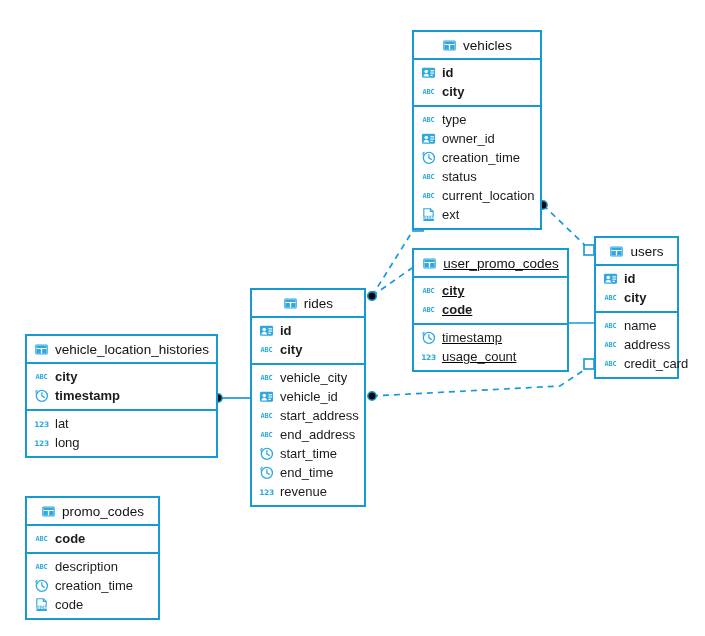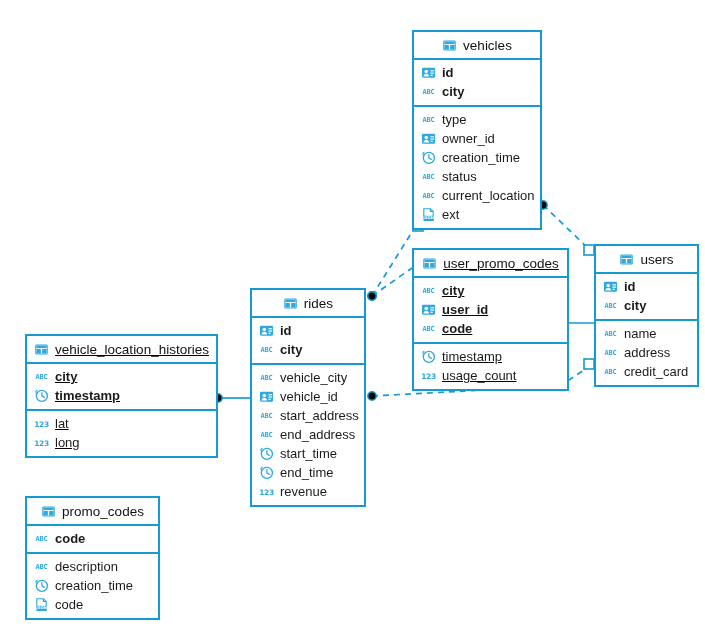--- a/index.html
+++ b/index.html
@@ -169,62 +169,101 @@
         </div>
         <div class="section">
           <div class="field key">
             <svg viewBox="0 0 16 16" class="ficon">
               <text x="8" y="11" font-family="DejaVu Sans Mono, monospace" font-size="7.4" font-weight="bold" text-anchor="middle" fill="#2fa8e0" letter-spacing="-0.2">ABC</text>
             </svg>
             <span>city</span>
           </div>
           <div class="field key">
             <svg viewBox="0 0 16 16" class="ficon">
+              <text x="8" y="11" font-family="DejaVu Sans Mono, monospace" font-size="7.4" font-weight="bold" text-anchor="middle" fill="#2fa8e0" letter-spacing="-0.2">ABC</text>
+            </svg>
+            <span>code</span>
+          </div>
+        </div>
+        <div class="section">
+          <div class="field">
+            <svg viewBox="0 0 16 16" class="ficon">
+              <circle cx="8.4" cy="8.4" r="5.9" fill="#ffffff" stroke="#2fa8e0" stroke-width="1.4"></circle>
+              <path d="M8.4 4.8 V8.4 L11 10" stroke="#2fa8e0" stroke-width="1.3" fill="none" stroke-linecap="round"></path>
+              <path d="M2.6 5.6 Q1.2 3.4 3.3 2.4" stroke="#2fa8e0" stroke-width="1.2" fill="none" stroke-linecap="round"></path>
+            </svg>
+            <span>timestamp</span>
+          </div>
+          <div class="field">
+            <svg viewBox="0 0 16 16" class="ficon">
+              <text x="8" y="11.4" font-family="DejaVu Sans, sans-serif" font-size="8" font-weight="bold" text-anchor="middle" fill="#2fa8e0" letter-spacing="-0.4">123</text>
+            </svg>
+            <span>usage_count</span>
+          </div>
+        </div>
+      </div>
+      <div class="table-card" style="left: 594px; top: 236px; width: 85px;">
+        <div class="tbl-header">
+          <svg viewBox="0 0 16 16" class="hicon">
+            <rect x="1" y="2.5" width="14" height="11" rx="1" fill="#ffffff" stroke="#2fa8e0" stroke-width="1.4"></rect>
+            <rect x="1.8" y="3.2" width="12.4" height="3" fill="#2fa8e0"></rect>
+            <rect x="1.8" y="7.4" width="5.4" height="5.4" fill="#2fa8e0"></rect>
+            <rect x="8.8" y="7.4" width="5.4" height="5.4" fill="#2fa8e0"></rect>
+          </svg>
+          <span class="tbl-title">users</span>
+        </div>
+        <div class="section">
+          <div class="field key">
+            <svg viewBox="0 0 16 16" class="ficon">
               <rect x="1" y="3" width="14" height="10.5" rx="1.4" fill="#2fa8e0"></rect>
               <circle cx="5.6" cy="7" r="1.9" fill="#ffffff"></circle>
               <path d="M2.5 12.2c0.5-2 1.8-2.8 3.1-2.8s2.6 0.8 3.1 2.8z" fill="#ffffff"></path>
               <rect x="10" y="5.6" width="4" height="1.2" fill="#ffffff"></rect>
               <rect x="10" y="8" width="4" height="1.2" fill="#ffffff"></rect>
               <rect x="10" y="10.4" width="2.6" height="1.2" fill="#ffffff"></rect>
             </svg>
-            <span>user_id</span>
-          </div>
-          <div class="field key">
-            <svg viewBox="0 0 16 16" class="ficon">
-              <text x="8" y="11" font-family="DejaVu Sans Mono, monospace" font-size="7.4" font-weight="bold" text-anchor="middle" fill="#2fa8e0" letter-spacing="-0.2">ABC</text>
-            </svg>
-            <span>code</span>
-          </div>
-        </div>
-        <div class="section">
-          <div class="field">
-            <svg viewBox="0 0 16 16" class="ficon">
-              <circle cx="8.4" cy="8.4" r="5.9" fill="#ffffff" stroke="#2fa8e0" stroke-width="1.4"></circle>
-              <path d="M8.4 4.8 V8.4 L11 10" stroke="#2fa8e0" stroke-width="1.3" fill="none" stroke-linecap="round"></path>
-              <path d="M2.6 5.6 Q1.2 3.4 3.3 2.4" stroke="#2fa8e0" stroke-width="1.2" fill="none" stroke-linecap="round"></path>
-            </svg>
-            <span>timestamp</span>
-          </div>
-          <div class="field">
-            <svg viewBox="0 0 16 16" class="ficon">
-              <text x="8" y="11.4" font-family="DejaVu Sans, sans-serif" font-size="8" font-weight="bold" text-anchor="middle" fill="#2fa8e0" letter-spacing="-0.4">123</text>
-            </svg>
-            <span>usage_count</span>
-          </div>
-        </div>
-      </div>
-      <div class="table-card" style="left: 594px; top: 244px; width: 105px;">
-        <div class="tbl-header">
-          <svg viewBox="0 0 16 16" class="hicon">
-            <rect x="1" y="2.5" width="14" height="11" rx="1" fill="#ffffff" stroke="#2fa8e0" stroke-width="1.4"></rect>
-            <rect x="1.8" y="3.2" width="12.4" height="3" fill="#2fa8e0"></rect>
-            <rect x="1.8" y="7.4" width="5.4" height="5.4" fill="#2fa8e0"></rect>
-            <rect x="8.8" y="7.4" width="5.4" height="5.4" fill="#2fa8e0"></rect>
-          </svg>
-          <span class="tbl-title">users</span>
+            <span>id</span>
+          </div>
+          <div class="field key">
+            <svg viewBox="0 0 16 16" class="ficon">
+              <text x="8" y="11" font-family="DejaVu Sans Mono, monospace" font-size="7.4" font-weight="bold" text-anchor="middle" fill="#2fa8e0" letter-spacing="-0.2">ABC</text>
+            </svg>
+            <span>city</span>
+          </div>
+        </div>
+        <div class="section">
+          <div class="field">
+            <svg viewBox="0 0 16 16" class="ficon">
+              <text x="8" y="11" font-family="DejaVu Sans Mono, monospace" font-size="7.4" font-weight="bold" text-anchor="middle" fill="#2fa8e0" letter-spacing="-0.2">ABC</text>
+            </svg>
+            <span>name</span>
+          </div>
+          <div class="field">
+            <svg viewBox="0 0 16 16" class="ficon">
+              <text x="8" y="11" font-family="DejaVu Sans Mono, monospace" font-size="7.4" font-weight="bold" text-anchor="middle" fill="#2fa8e0" letter-spacing="-0.2">ABC</text>
+            </svg>
+            <span>address</span>
+          </div>
+          <div class="field">
+            <svg viewBox="0 0 16 16" class="ficon">
+              <text x="8" y="11" font-family="DejaVu Sans Mono, monospace" font-size="7.4" font-weight="bold" text-anchor="middle" fill="#2fa8e0" letter-spacing="-0.2">ABC</text>
+            </svg>
+            <span>credit_card</span>
+          </div>
+        </div>
+      </div>
+      <div class="table-card" style="left: 250px; top: 288px; width: 116px;">
+        <div class="tbl-header">
+          <svg viewBox="0 0 16 16" class="hicon">
+            <rect x="1" y="2.5" width="14" height="11" rx="1" fill="#ffffff" stroke="#2fa8e0" stroke-width="1.4"></rect>
+            <rect x="1.8" y="3.2" width="12.4" height="3" fill="#2fa8e0"></rect>
+            <rect x="1.8" y="7.4" width="5.4" height="5.4" fill="#2fa8e0"></rect>
+            <rect x="8.8" y="7.4" width="5.4" height="5.4" fill="#2fa8e0"></rect>
+          </svg>
+          <span class="tbl-title">rides</span>
         </div>
         <div class="section">
           <div class="field key">
             <svg viewBox="0 0 16 16" class="ficon">
               <rect x="1" y="3" width="14" height="10.5" rx="1.4" fill="#2fa8e0"></rect>
               <circle cx="5.6" cy="7" r="1.9" fill="#ffffff"></circle>
               <path d="M2.5 12.2c0.5-2 1.8-2.8 3.1-2.8s2.6 0.8 3.1 2.8z" fill="#ffffff"></path>
               <rect x="10" y="5.6" width="4" height="1.2" fill="#ffffff"></rect>
               <rect x="10" y="8" width="4" height="1.2" fill="#ffffff"></rect>
               <rect x="10" y="10.4" width="2.6" height="1.2" fill="#ffffff"></rect>
@@ -236,81 +275,31 @@
               <text x="8" y="11" font-family="DejaVu Sans Mono, monospace" font-size="7.4" font-weight="bold" text-anchor="middle" fill="#2fa8e0" letter-spacing="-0.2">ABC</text>
             </svg>
             <span>city</span>
           </div>
         </div>
         <div class="section">
           <div class="field">
             <svg viewBox="0 0 16 16" class="ficon">
               <text x="8" y="11" font-family="DejaVu Sans Mono, monospace" font-size="7.4" font-weight="bold" text-anchor="middle" fill="#2fa8e0" letter-spacing="-0.2">ABC</text>
             </svg>
-            <span>name</span>
-          </div>
-          <div class="field">
-            <svg viewBox="0 0 16 16" class="ficon">
-              <text x="8" y="11" font-family="DejaVu Sans Mono, monospace" font-size="7.4" font-weight="bold" text-anchor="middle" fill="#2fa8e0" letter-spacing="-0.2">ABC</text>
-            </svg>
-            <span>address</span>
-          </div>
-          <div class="field">
-            <svg viewBox="0 0 16 16" class="ficon">
-              <text x="8" y="11" font-family="DejaVu Sans Mono, monospace" font-size="7.4" font-weight="bold" text-anchor="middle" fill="#2fa8e0" letter-spacing="-0.2">ABC</text>
-            </svg>
-            <span>credit_card</span>
-          </div>
-        </div>
-      </div>
-      <div class="table-card" style="left: 250px; top: 288px; width: 116px;">
-        <div class="tbl-header">
-          <svg viewBox="0 0 16 16" class="hicon">
-            <rect x="1" y="2.5" width="14" height="11" rx="1" fill="#ffffff" stroke="#2fa8e0" stroke-width="1.4"></rect>
-            <rect x="1.8" y="3.2" width="12.4" height="3" fill="#2fa8e0"></rect>
-            <rect x="1.8" y="7.4" width="5.4" height="5.4" fill="#2fa8e0"></rect>
-            <rect x="8.8" y="7.4" width="5.4" height="5.4" fill="#2fa8e0"></rect>
-          </svg>
-          <span class="tbl-title">rides</span>
-        </div>
-        <div class="section">
-          <div class="field key">
+            <span>vehicle_city</span>
+          </div>
+          <div class="field">
             <svg viewBox="0 0 16 16" class="ficon">
               <rect x="1" y="3" width="14" height="10.5" rx="1.4" fill="#2fa8e0"></rect>
               <circle cx="5.6" cy="7" r="1.9" fill="#ffffff"></circle>
               <path d="M2.5 12.2c0.5-2 1.8-2.8 3.1-2.8s2.6 0.8 3.1 2.8z" fill="#ffffff"></path>
               <rect x="10" y="5.6" width="4" height="1.2" fill="#ffffff"></rect>
               <rect x="10" y="8" width="4" height="1.2" fill="#ffffff"></rect>
               <rect x="10" y="10.4" width="2.6" height="1.2" fill="#ffffff"></rect>
             </svg>
-            <span>id</span>
-          </div>
-          <div class="field key">
-            <svg viewBox="0 0 16 16" class="ficon">
-              <text x="8" y="11" font-family="DejaVu Sans Mono, monospace" font-size="7.4" font-weight="bold" text-anchor="middle" fill="#2fa8e0" letter-spacing="-0.2">ABC</text>
-            </svg>
-            <span>city</span>
-          </div>
-        </div>
-        <div class="section">
-          <div class="field">
-            <svg viewBox="0 0 16 16" class="ficon">
-              <text x="8" y="11" font-family="DejaVu Sans Mono, monospace" font-size="7.4" font-weight="bold" text-anchor="middle" fill="#2fa8e0" letter-spacing="-0.2">ABC</text>
-            </svg>
-            <span>vehicle_city</span>
-          </div>
-          <div class="field">
-            <svg viewBox="0 0 16 16" class="ficon">
-              <rect x="1" y="3" width="14" height="10.5" rx="1.4" fill="#2fa8e0"></rect>
-              <circle cx="5.6" cy="7" r="1.9" fill="#ffffff"></circle>
-              <path d="M2.5 12.2c0.5-2 1.8-2.8 3.1-2.8s2.6 0.8 3.1 2.8z" fill="#ffffff"></path>
-              <rect x="10" y="5.6" width="4" height="1.2" fill="#ffffff"></rect>
-              <rect x="10" y="8" width="4" height="1.2" fill="#ffffff"></rect>
-              <rect x="10" y="10.4" width="2.6" height="1.2" fill="#ffffff"></rect>
-            </svg>
             <span>vehicle_id</span>
           </div>
           <div class="field">
             <svg viewBox="0 0 16 16" class="ficon">
               <text x="8" y="11" font-family="DejaVu Sans Mono, monospace" font-size="7.4" font-weight="bold" text-anchor="middle" fill="#2fa8e0" letter-spacing="-0.2">ABC</text>
             </svg>
             <span>start_address</span>
           </div>
           <div class="field">
             <svg viewBox="0 0 16 16" class="ficon">
@@ -335,21 +324,21 @@
             <span>end_time</span>
           </div>
           <div class="field">
             <svg viewBox="0 0 16 16" class="ficon">
               <text x="8" y="11.4" font-family="DejaVu Sans, sans-serif" font-size="8" font-weight="bold" text-anchor="middle" fill="#2fa8e0" letter-spacing="-0.4">123</text>
             </svg>
             <span>revenue</span>
           </div>
         </div>
       </div>
-      <div class="table-card" style="left: 25px; top: 334px; width: 193px; text-decoration: underline;">
+      <div class="table-card" style="left: 25px; top: 334px; width: 193px;">
         <div class="tbl-header">
           <svg viewBox="0 0 16 16" class="hicon">
             <rect x="1" y="2.5" width="14" height="11" rx="1" fill="#ffffff" stroke="#2fa8e0" stroke-width="1.4"></rect>
             <rect x="1.8" y="3.2" width="12.4" height="3" fill="#2fa8e0"></rect>
             <rect x="1.8" y="7.4" width="5.4" height="5.4" fill="#2fa8e0"></rect>
             <rect x="8.8" y="7.4" width="5.4" height="5.4" fill="#2fa8e0"></rect>
           </svg>
           <span class="tbl-title">vehicle_location_histories</span>
         </div>
         <div class="section">

